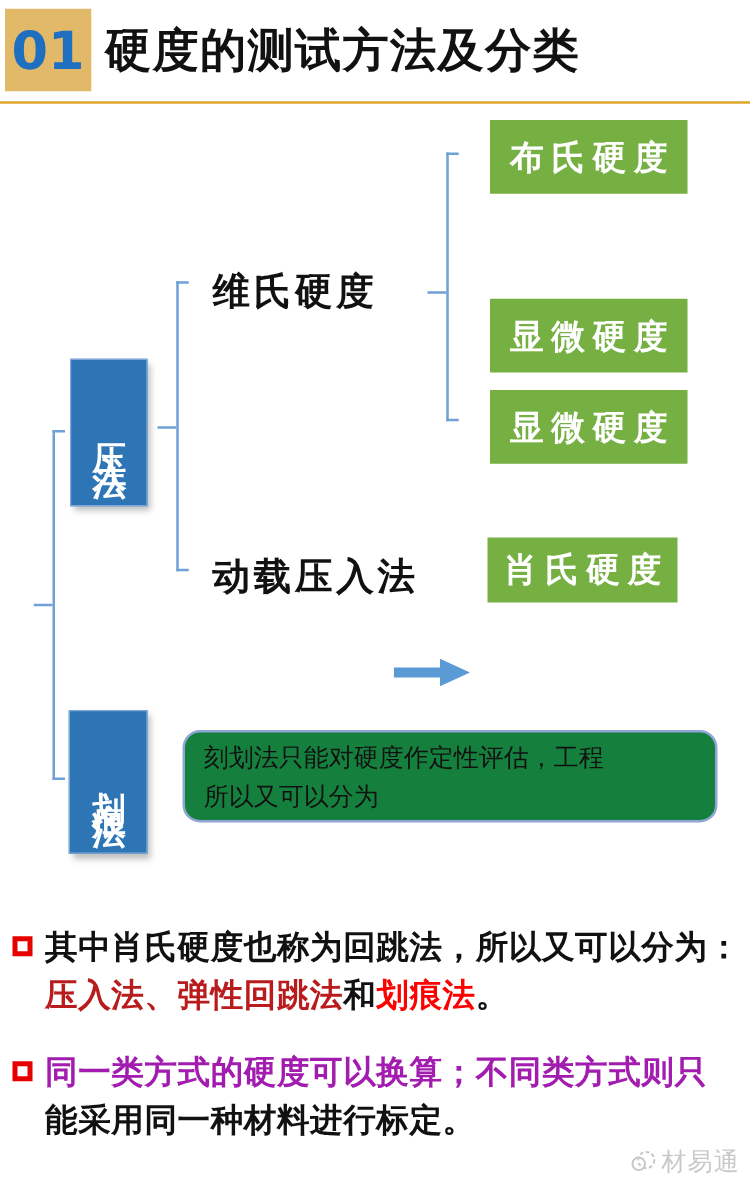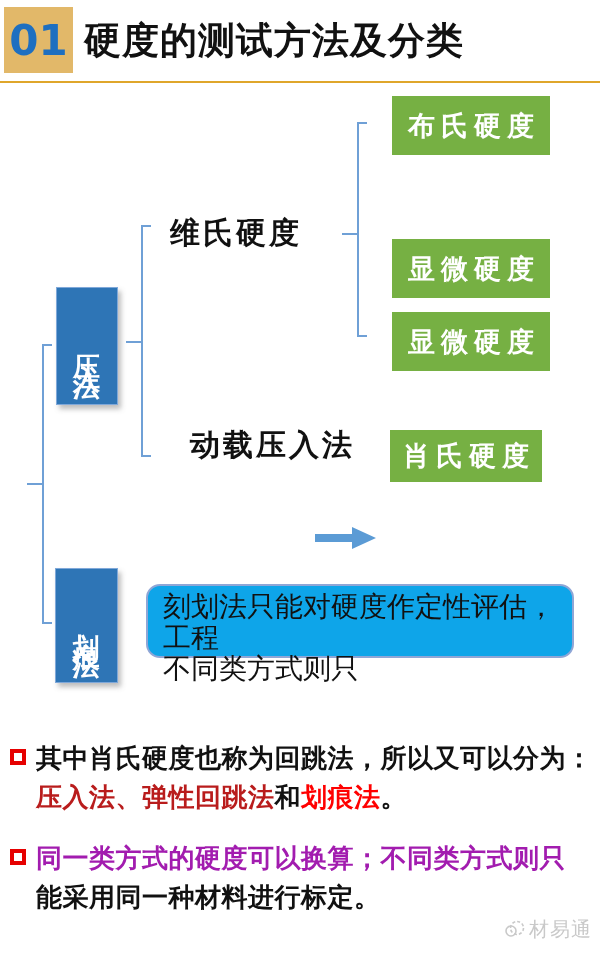--- a/index.html
+++ b/index.html
@@ -53,22 +53,22 @@
     color:#ffffff;font-size:27px;font-weight:bold;letter-spacing:6px;text-indent:6px;
     font-family:"DejaVu Serif","Liberation Serif",serif;white-space:nowrap;
   }
   .branch-label{
     position:absolute;left:170px;height:38px;display:flex;align-items:center;
     font-size:30px;font-weight:bold;color:var(--text_black);letter-spacing:3px;white-space:nowrap;
   }
   .arrow{position:absolute;left:315px;top:443px;width:62px;height:26px;}
   .note-box{
     position:absolute;left:146px;top:502px;width:428px;height:74px;
-    border:2px solid var(--note_border);border-radius:14px;background:#0ea5e9;
-    padding:5px 15px;font-size:28px;line-height:31px;color:var(--text_black);
+    border:2px solid var(--note_border);border-radius:14px;background:#15803d;
+    padding:5px 15px;font-size:20px;line-height:31px;color:var(--text_black);
   }
   
   .bullet{position:absolute;left:10px;width:586px;display:flex;align-items:flex-start;}
   .bullet-marker{
     flex:0 0 auto;width:16px;height:16px;border:4px solid var(--bullet_red);
     margin:10px 10px 0 0;background:#ffffff;
   }
   .bullet-text{font-size:26px;font-weight:bold;line-height:39px;letter-spacing:0.5px;white-space:nowrap;}
   
   .watermark{
@@ -113,35 +113,35 @@
       <div class="brace-v"></div>
       <div class="brace-foot top"></div>
       <div class="brace-foot bottom"></div>
       <div class="brace-tick" style="top:111px;"></div>
     </div>
 
     <div class="green-node" style="top:14px;">布氏硬度</div>
     <div class="green-node" style="top:157px;">显微硬度</div>
     <div class="green-node" style="top:230px;">显微硬度</div>
 
-    <div class="branch-label" style="top:344px;margin-left:20px;">动载压入法</div>
+    <div class="branch-label" style="top:360px;">动载压入法</div>
 
     <svg class="arrow" viewBox="0 0 62 26">
       <path d="M0,9 L37,9 L37,2 L61,13 L37,24 L37,17 L0,17 Z" fill="var(--arrow_blue)"></path>
     </svg>
 
     <div class="green-node" style="left:390px;top:348px;width:152px;height:52px;">肖氏硬度</div>
 
     <div class="blue-node" style="left:55px;top:486px;width:63px;height:115px;">
       <span>划痕法</span>
     </div>
 
     <div class="note-box">
       <div>刻划法只能对硬度作定性评估，工程</div>
-      <div>不同类方式则只</div>
+      <div>所以又可以分为</div>
     </div>
   </div>
 
   <div class="bullet" style="top:739px;">
     <div class="bullet-marker"></div>
     <div class="bullet-text">
       <div><span style="color: rgb(17, 17, 17);">其中肖氏硬度也称为回跳法，所以又可以分为：</span></div>
       <div><span style="color: #b91c1c;">压入法、弹性回跳法</span><span style="color: rgb(17, 17, 17);">和</span><span style="color: rgb(255, 0, 0);">划痕法</span><span style="color: rgb(17, 17, 17);">。</span></div>
     </div>
   </div>

